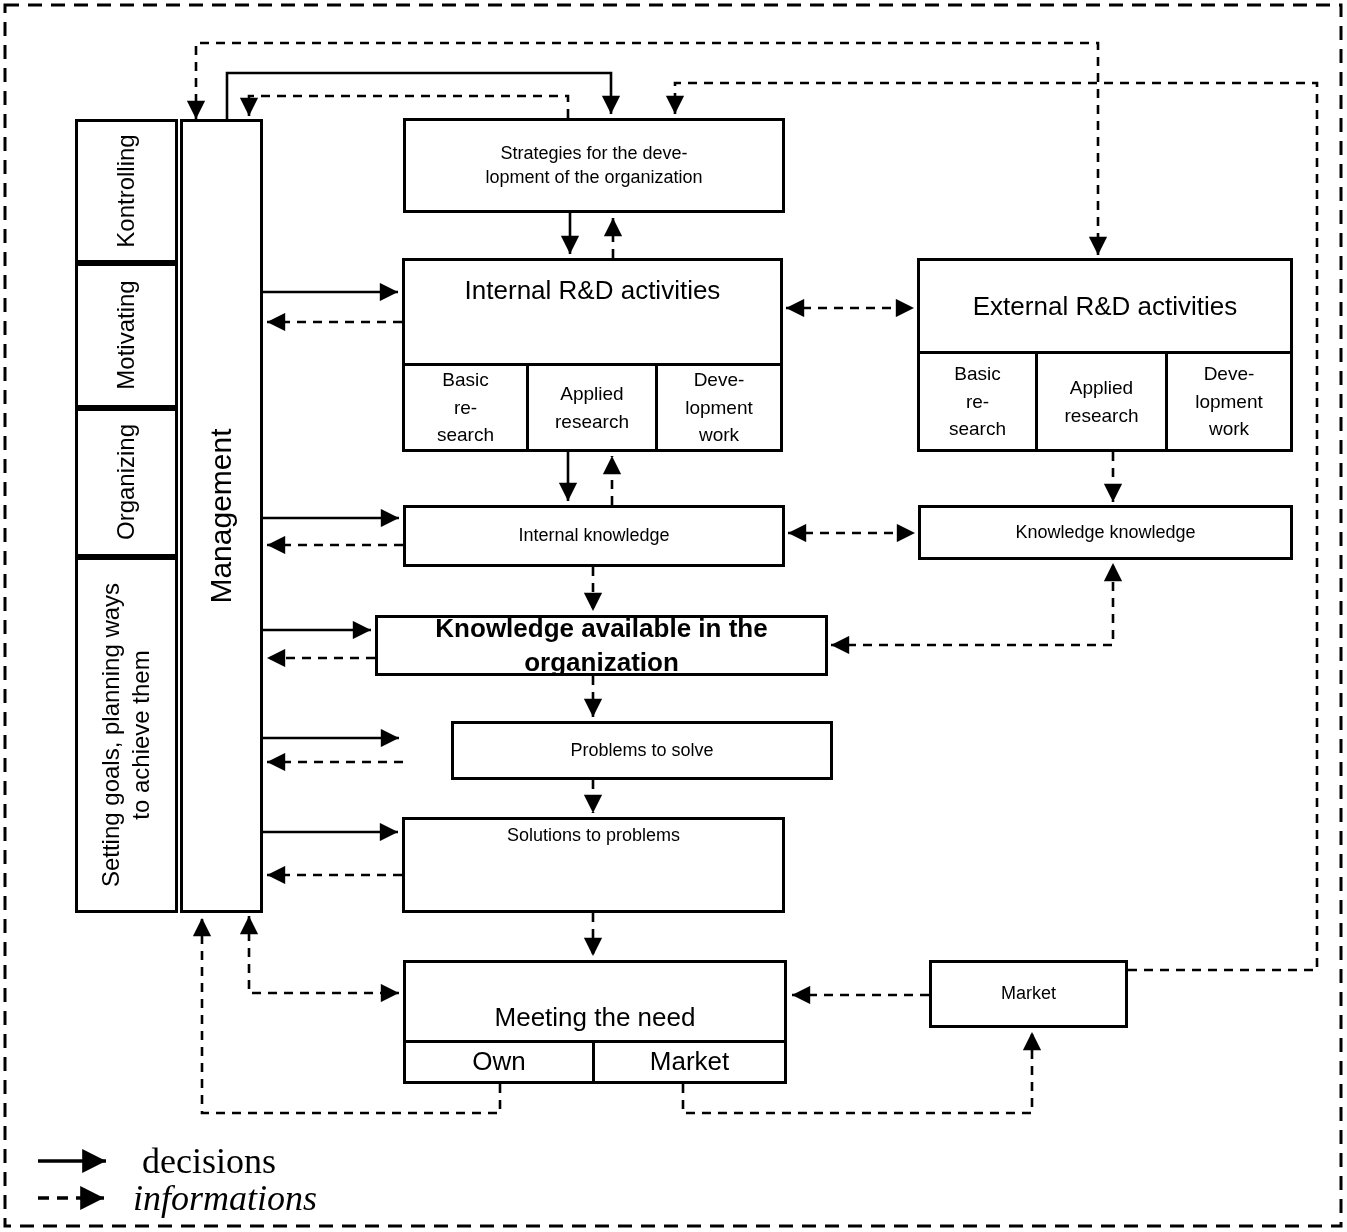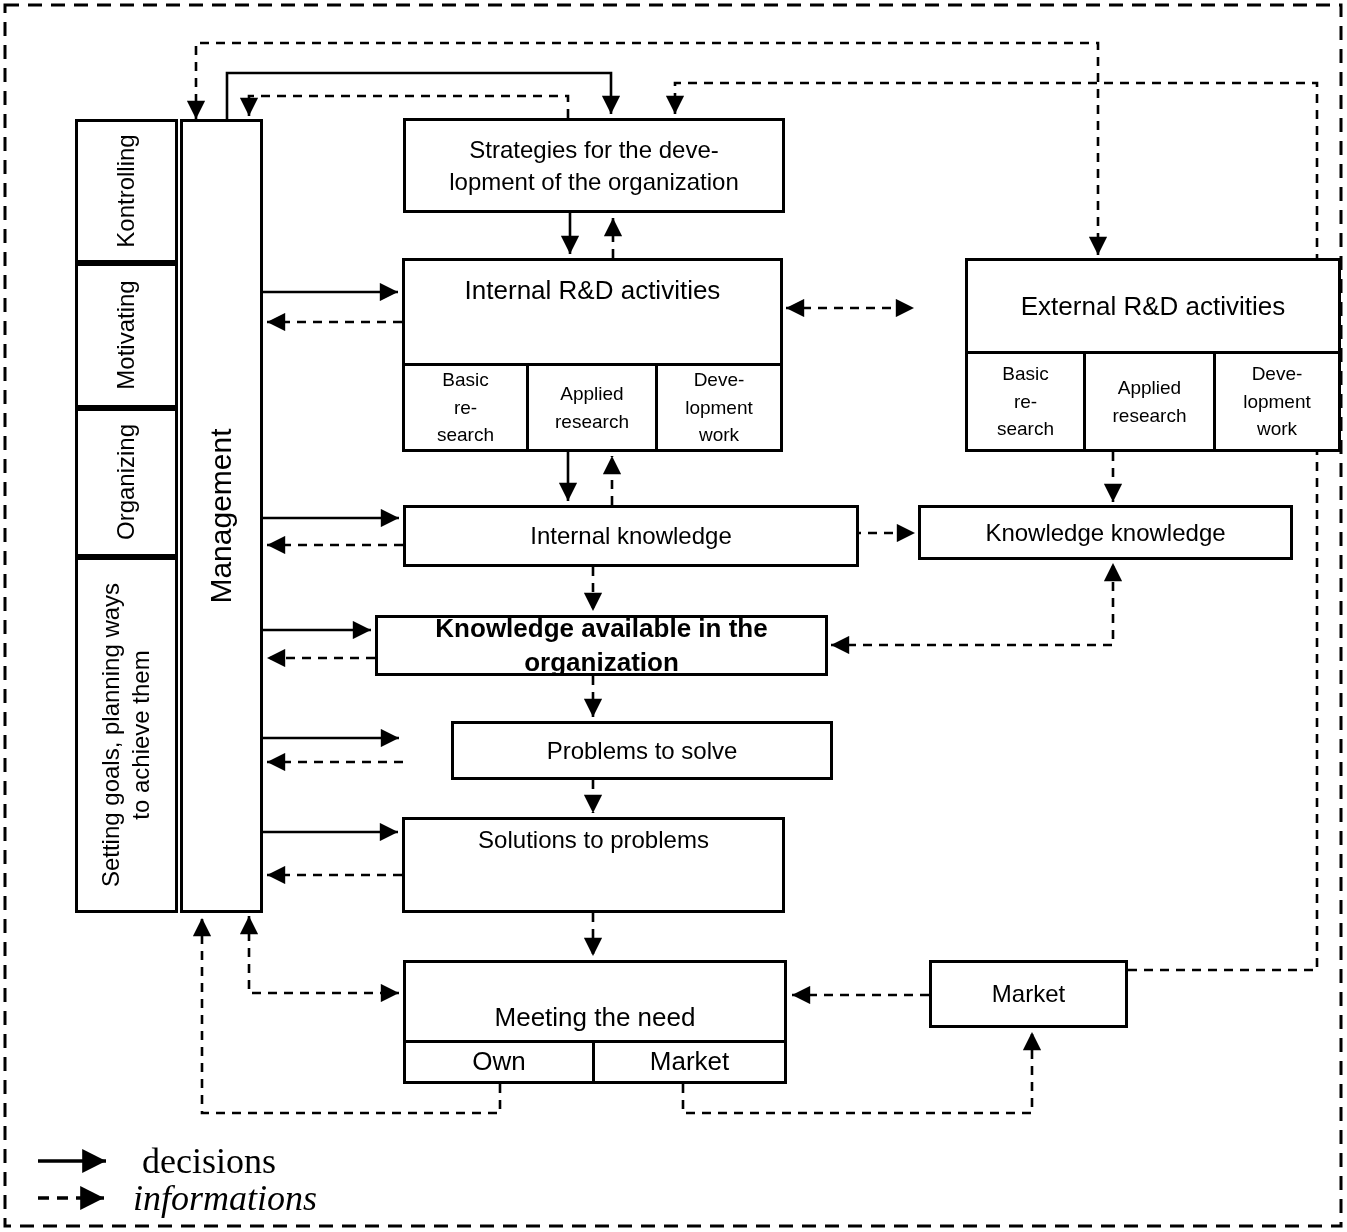--- a/index.html
+++ b/index.html
@@ -1,21 +1,21 @@
 <!DOCTYPE html>
 <html><head>
 <meta charset="utf-8">
 <style>
   html,body { margin:0; padding:0; background:#ffffff; }
   #stage { position:relative; width:1347px; height:1232px; background:#ffffff;
            font-family:"Liberation Sans", sans-serif; color:#000; overflow:hidden; }
   #wires { position:absolute; left:0; top:0; }
   .box { position:absolute; background:#ffffff; border:3px solid #000; box-sizing:border-box;
          display:flex; align-items:center; justify-content:center; text-align:center;
-         font-size:24px; line-height:1.3; }
+         font-size:18px; line-height:1.3; }
   .box .inner { width:100%; }
   .subwrap { position:absolute; background:#ffffff; border:3px solid #000; box-sizing:border-box;
              display:flex; flex-direction:column; }
   .subhead { display:flex; align-items:center; justify-content:center; text-align:center;
              font-size:26px; }
   .subcells { display:flex; border-top:3px solid #000; box-sizing:border-box; }
   .cell { box-sizing:border-box; display:flex; align-items:center; justify-content:center;
           text-align:center; font-size:19px; line-height:1.45; }
   .cell + .cell { border-left:3px solid #000; }
   .vlabel { position:absolute; transform:translate(-50%,-50%) rotate(-90deg);
@@ -117,41 +117,41 @@
              <span>research</span></div>
       </div>
       <div class="cell" style="flex:1;">
         <div><span>Deve-</span><br>
              <span>lopment</span><br>
              <span>work</span></div>
       </div>
     </div>
   </div>
 
-  <div class="subwrap" style="left:917px; top:258px; width:376px; height:194px;margin-left:48px;">
+  <div class="subwrap" style="left:917px; top:258px; width:376px; height:194px;">
     <div class="subhead" style="height:90px;">External R&amp;D activities</div>
     <div class="subcells" style="flex:1;">
       <div class="cell" style="width:115px;">
         <div><span>Basic</span><br>
              <span>re-</span><br>
              <span>search</span></div>
       </div>
       <div class="cell" style="width:130px;">
         <div><span>Applied</span><br>
              <span>research</span></div>
       </div>
       <div class="cell" style="flex:1;">
         <div><span>Deve-</span><br>
              <span>lopment</span><br>
              <span>work</span></div>
       </div>
     </div>
   </div>
 
-  <div class="box" style="left:403px; top:505px; width:456px; height:62px;">Internal knowledge</div>
+  <div class="box" style="left:403px; top:505px; width:382px; height:62px;">Internal knowledge</div>
   <div class="box" style="left:918px; top:505px; width:375px; height:55px;">Knowledge knowledge</div>
 
   <div class="box small" style="left:375px; top:615px; width:453px; height:61px;">Knowledge available in the organization</div>
 
   <div class="box" style="left:403px; top:721px; width:382px; height:59px;margin-left:48px;">Problems to solve</div>
 
   <div class="box" style="left:402px; top:817px; width:383px; height:96px; align-items:flex-start; padding-top:4px;">Solutions to problems</div>
 
   <div class="subwrap" style="left:403px; top:960px; width:384px; height:124px;">
     <div class="subhead" style="height:62px;margin-top:32px;">Meeting the need</div>

